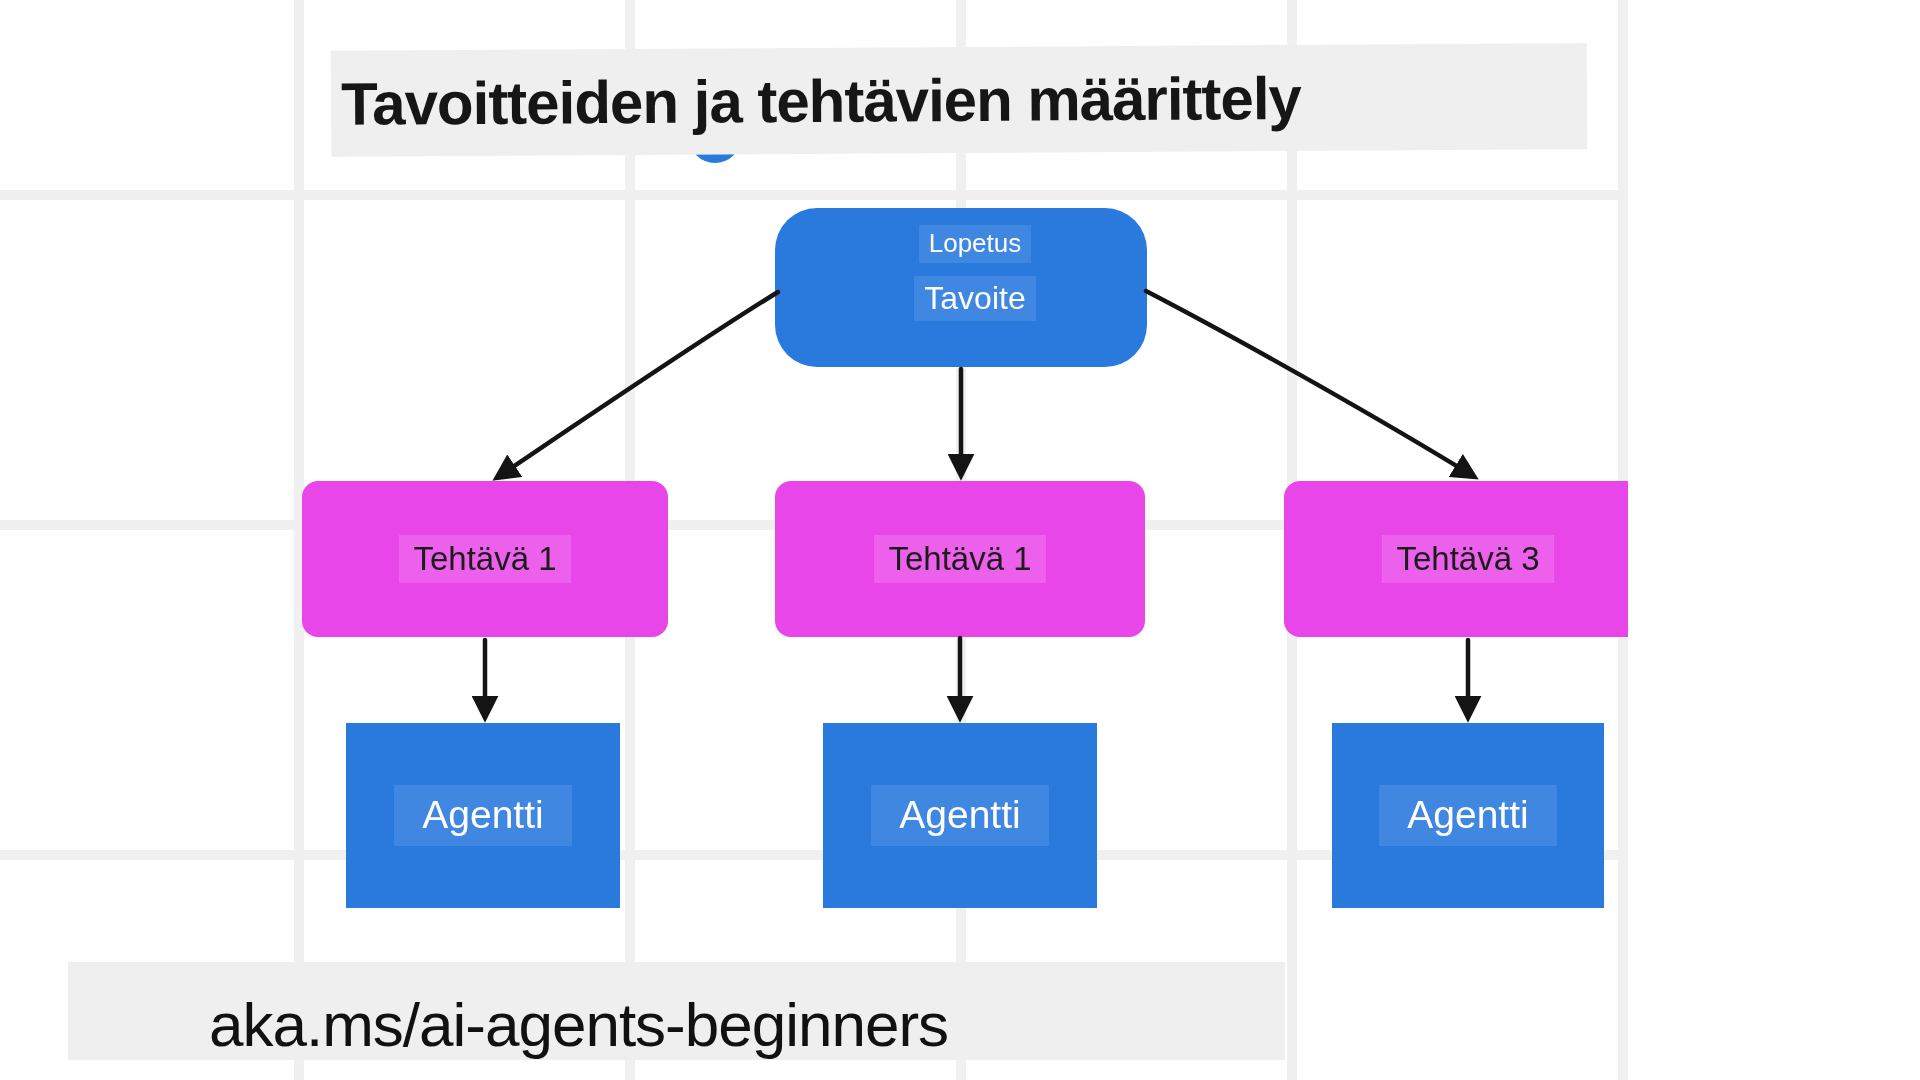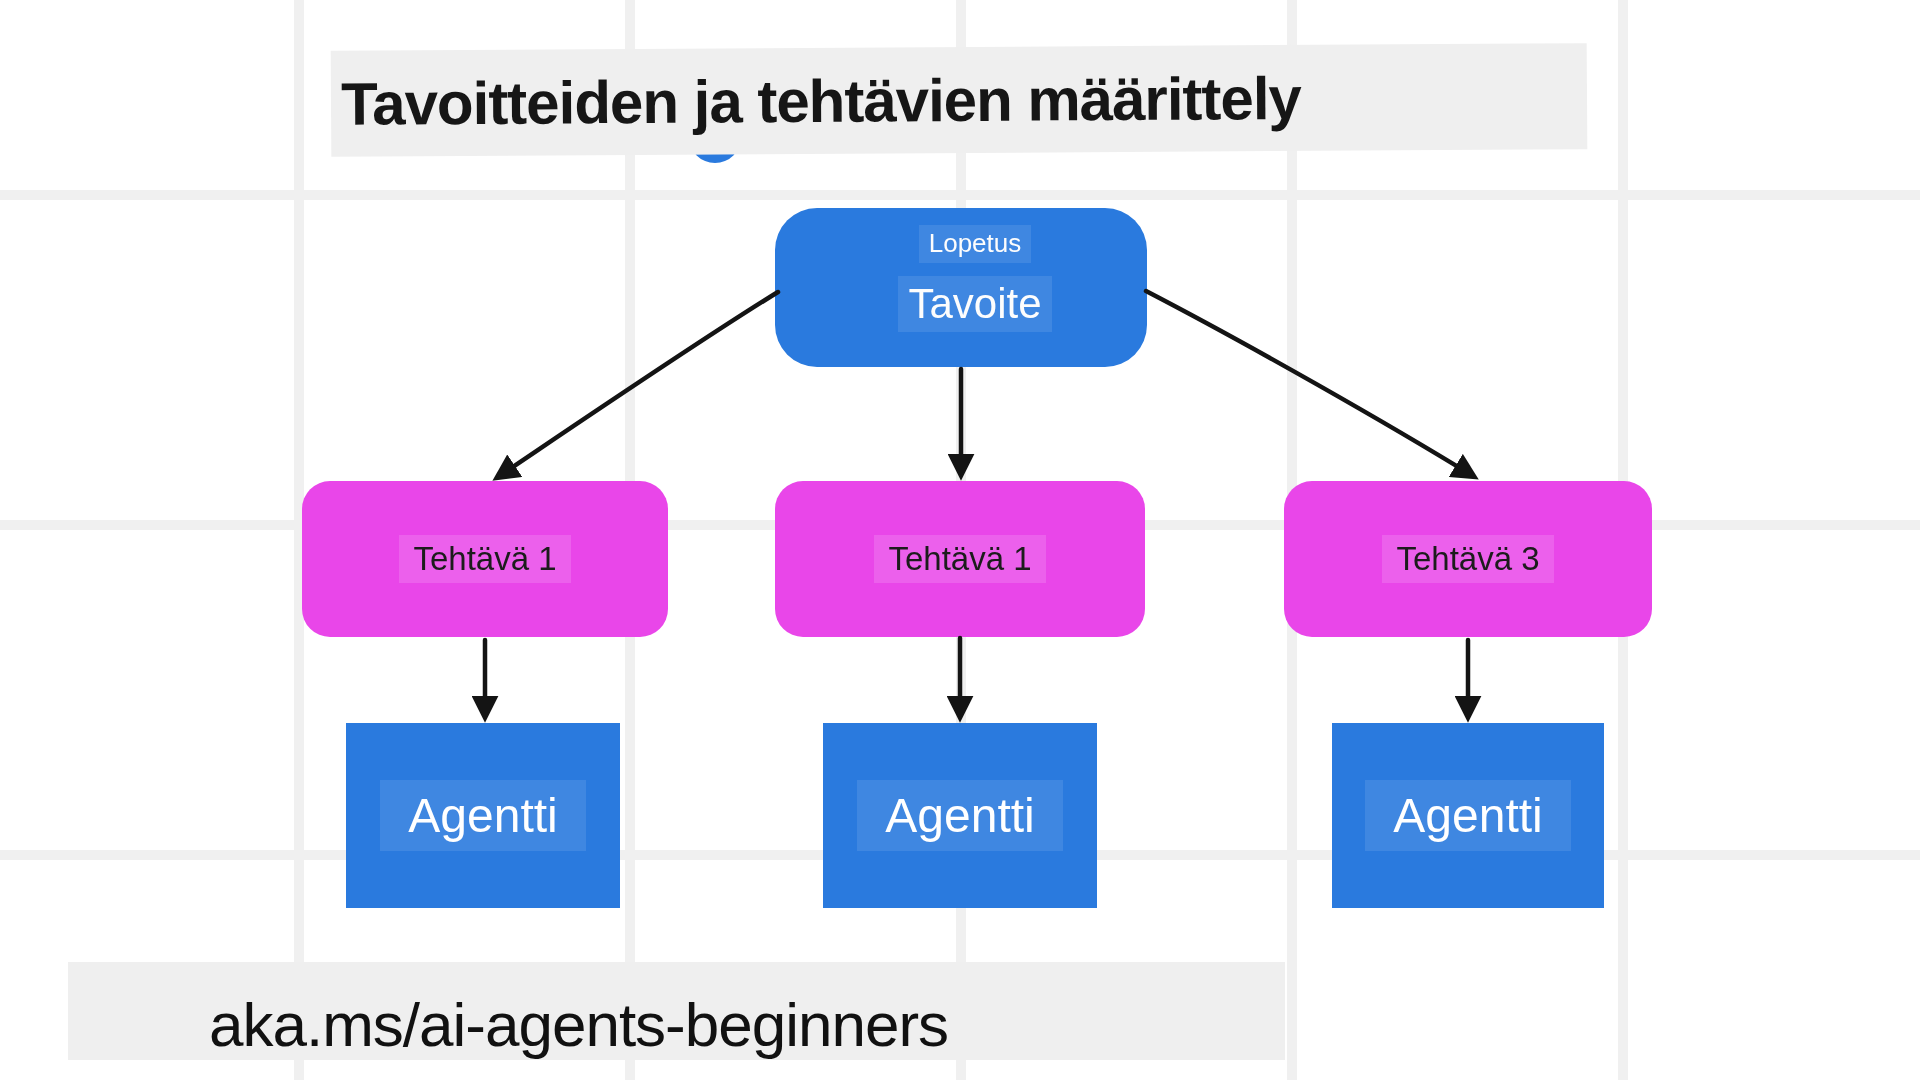--- a/index.html
+++ b/index.html
@@ -11,21 +11,21 @@
     --ink:#161616;
     --paper:#ffffff;
   }
   html,body{margin:0;padding:0;}
   body{
     width:1920px;height:1080px;overflow:hidden;
     font-family:"Liberation Sans", sans-serif;
     background:var(--paper);
   }
   .canvas{
-    position:relative;width:1920px;height:1080px;overflow:hidden;
+    position:relative;width:1628px;height:1080px;overflow:hidden;
     background-color:var(--paper);
     background-image:
       repeating-linear-gradient(to right,
         transparent 0px, transparent 294px,
         var(--grid) 294px, var(--grid) 304px,
         transparent 304px, transparent 331px),
       repeating-linear-gradient(to bottom,
         transparent 0px, transparent 190px,
         var(--grid) 190px, var(--grid) 200px,
         transparent 200px, transparent 330px);
@@ -58,40 +58,40 @@
     left:775px;top:208px;width:372px;height:159px;
     background:var(--blue);border-radius:42px;
     flex-direction:column;justify-content:flex-start;
     padding-top:17px;box-sizing:border-box;gap:13px;padding-left:28px;
   }
   .goal-node .hl{
     background:rgba(255,255,255,0.10);color:#fdfdfd;
     padding:4px 10px;
   }
   .goal-line1{font-size:26px;}
-  .goal-line2{font-size:42px;}
+  .goal-line2{font-size:32px;}
 
   .task-node{
     top:481px;height:156px;
-    background:var(--magenta);border-radius:28px;
+    background:var(--magenta);border-radius:16px;
   }
   .task-node .hl{
     background:rgba(255,255,255,0.14);color:#1c1c1c;
     font-size:33px;padding:5px 14px;
   }
   .task-1{left:302px;width:366px;}
   .task-2{left:775px;width:370px;}
   .task-3{left:1284px;width:368px;}
 
   .agent-node{
     top:723px;height:185px;background:var(--blue);
   }
   .agent-node .hl{
     background:rgba(255,255,255,0.10);color:#ffffff;
-    font-size:48px;padding:8px 28px;
+    font-size:39px;padding:8px 28px;
   }
   .agent-1{left:346px;width:274px;}
   .agent-2{left:823px;width:274px;}
   .agent-3{left:1332px;width:272px;}
 
   
   svg.arrows{
     position:absolute;left:0;top:0;width:1920px;height:1080px;
     z-index:4;color:var(--arrow);pointer-events:none;
   }

